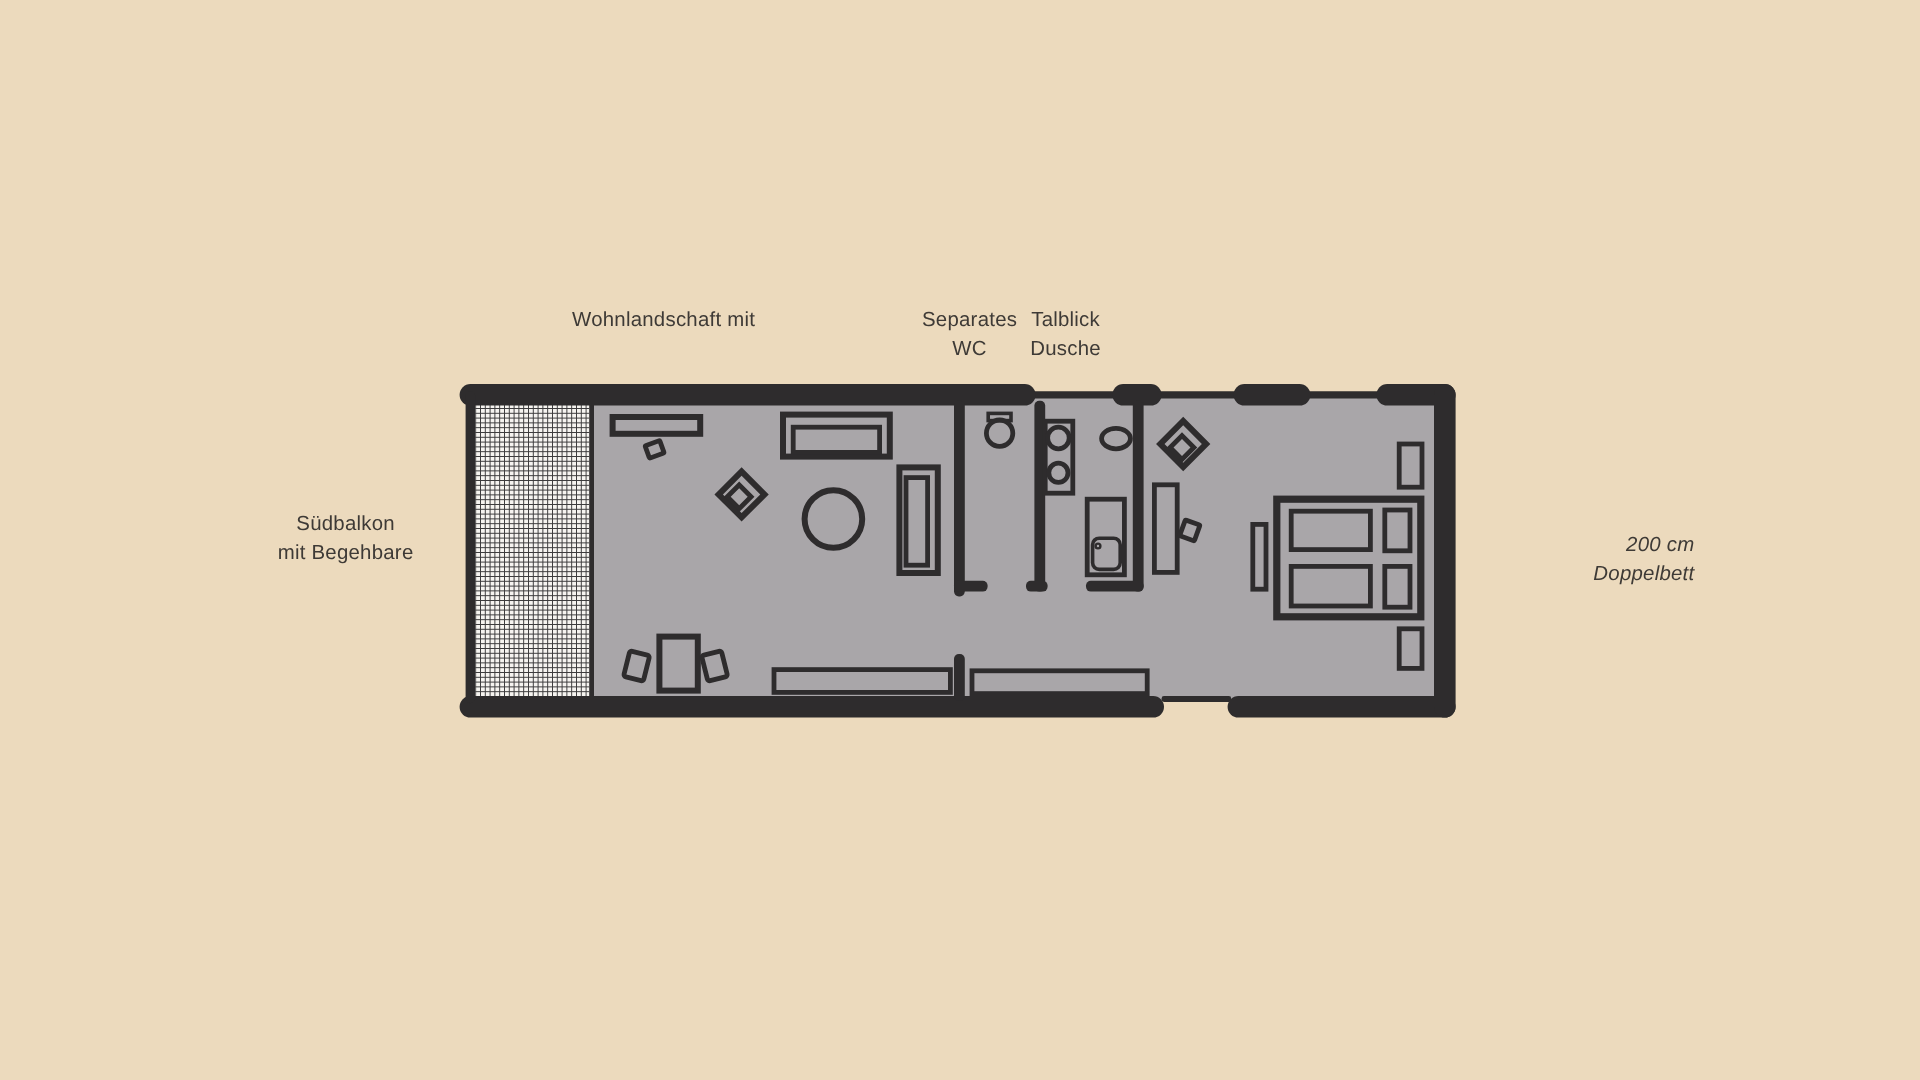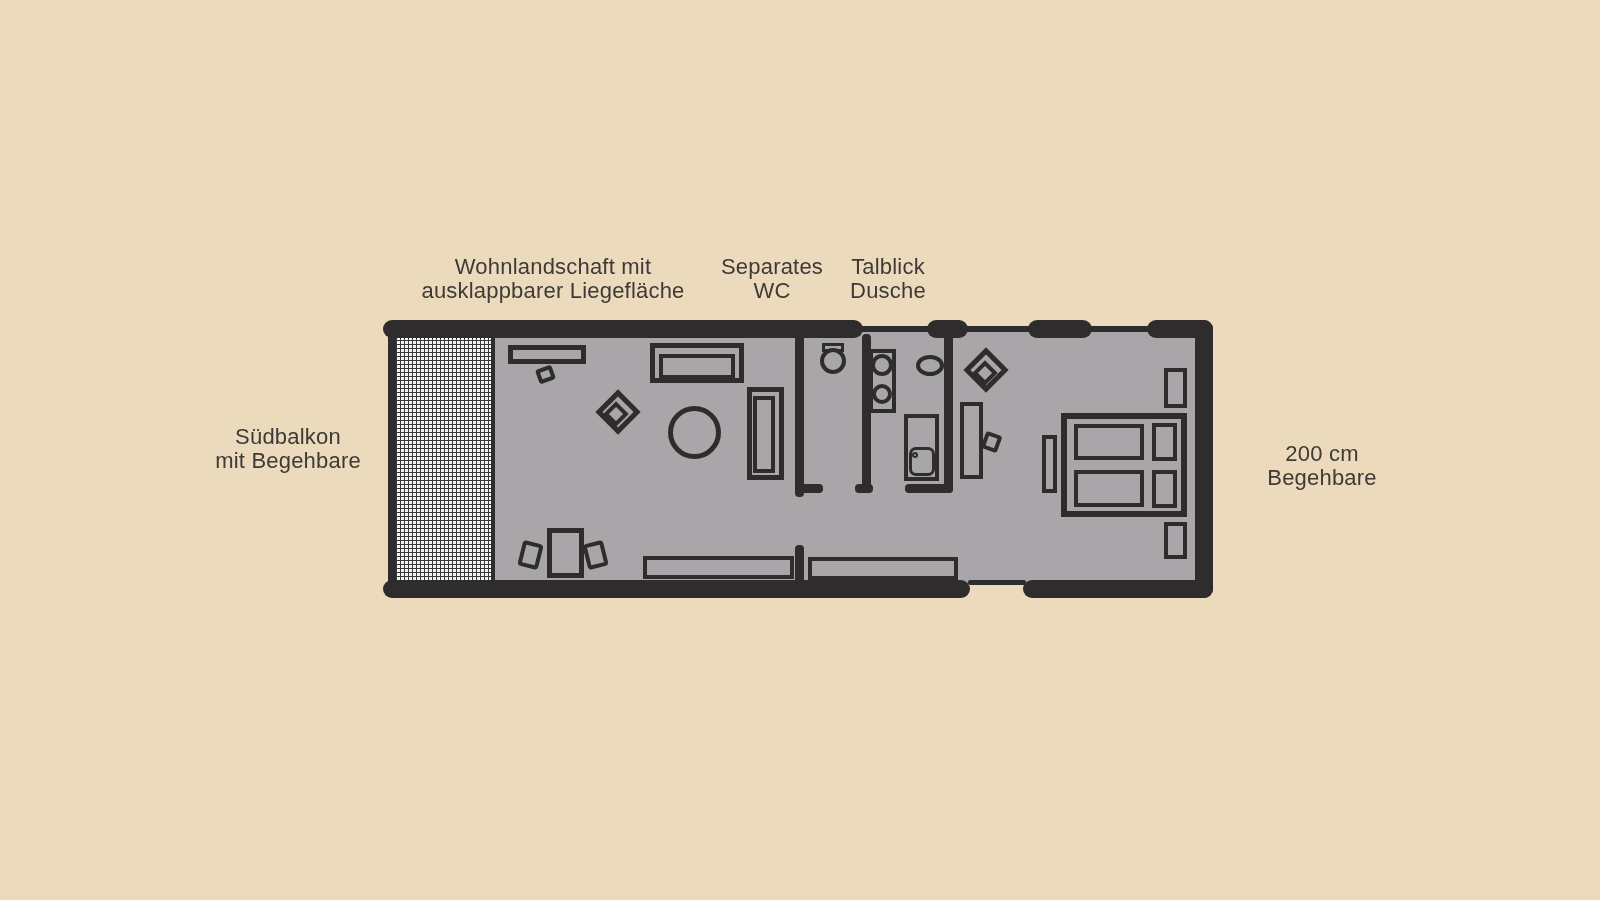--- a/index.html
+++ b/index.html
@@ -19,47 +19,46 @@
     background-image:linear-gradient(#3a393a 1px, transparent 1px),
                      linear-gradient(90deg,#3a393a 1px, transparent 1px);
     background-size:4px 4px;
     border-right:4px solid var(--wall);
   }
   
   .f{position:absolute;box-sizing:border-box;border:4px solid var(--wall);background:transparent;}
   .b5{border-width:5px;} .b6{border-width:6px;} .b3{border-width:3px;}
   .round{border-radius:50%;}
   
-  .lbl{position:absolute;color:var(--text);font-size:22px;line-height:23.5px;text-align:center;letter-spacing:.2px;}
-  .lbl.left{text-align:center;}
+  .lbl{position:absolute;color:var(--text);font-size:17px;line-height:23.5px;text-align:center;letter-spacing:.2px;}
+  .lbl.left{text-align:right;font-style:italic;}
 </style>
 </head>
 <body>
 
 <div class="canvas">
 
   <div class="lbl" style="left:353px;top:255px;width:400px;">
     <div>Wohnlandschaft mit</div>
-    <div>ausklappbarer Liegefläche</div>
   </div>
-  <div class="lbl" style="left:672px;top:255px;width:200px;">
+  <div class="lbl" style="left:708px;top:255px;width:200px;">
     <div>Separates</div>
     <div>WC</div>
   </div>
   <div class="lbl" style="left:788px;top:255px;width:200px;">
     <div>Talblick</div>
     <div>Dusche</div>
   </div>
   <div class="lbl" style="left:188px;top:425px;width:200px;">
     <div>Südbalkon</div>
     <div>mit Begehbare</div>
   </div>
   <div class="lbl left" style="left:1232px;top:442px;width:180px;line-height:24px;">
     <div>200 cm</div>
-    <div>Begehbare</div>
+    <div>Doppelbett</div>
   </div>
   <div class="lbl" style="left:687px;top:504px;width:100px;color:#4a4745;">56 m²</div>
 
   <div class="floor" style="left:390px;top:330px;width:809px;height:254px;"></div>
   <div class="balcony" style="left:396px;top:332px;width:95px;height:251px;"></div>
 
   <div class="thin" style="left:860px;top:326px;width:70px;height:6px;"></div>
   <div class="thin" style="left:965px;top:326px;width:66px;height:6px;"></div>
   <div class="thin" style="left:1089px;top:326px;width:61px;height:6px;"></div>
   <div class="wall" style="left:383px;top:320px;width:480px;height:18px;"></div>

